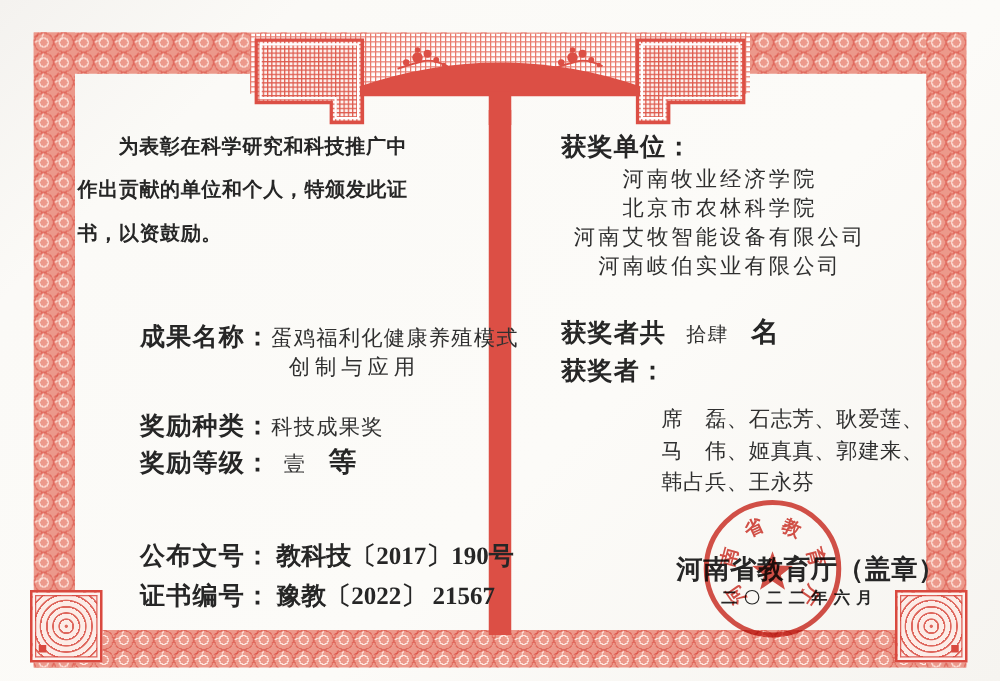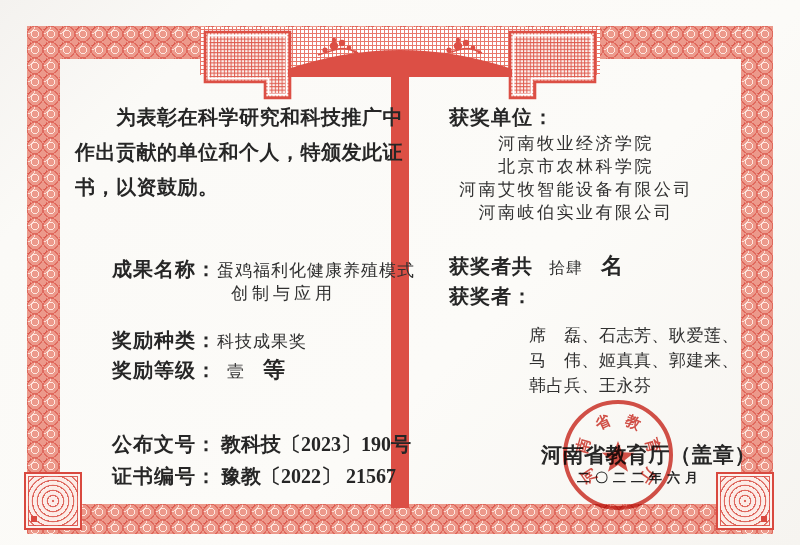--- a/index.html
+++ b/index.html
@@ -35,21 +35,21 @@
   .corner-br{left:716px;top:472px;}
   .corner-br::after{right:5px;bottom:6px;}
   
   .spine{position:absolute;left:391px;top:88px;width:18px;height:420px;background:#dc4f45;}
   
   .banner{position:absolute;left:200px;top:25px;width:400px;height:75px;}
   
   .abs{position:absolute;}
   .label{font-weight:700;font-size:20px;letter-spacing:1px;}
   .kai{font-weight:400;font-size:17px;letter-spacing:1px;color:#303030;}
-  .intro{left:62px;top:100px;width:335px;font-size:20px;font-weight:600;letter-spacing:.5px;line-height:35px;margin-left:13px;}
+  .intro{left:62px;top:100px;width:335px;font-size:16px;font-weight:600;letter-spacing:.5px;line-height:35px;}
   .intro .line1{text-indent:2.05em;}
   .field-row{display:flex;align-items:baseline;}
   .units div{line-height:23px;letter-spacing:2.5px;}
   .names div{line-height:25px;letter-spacing:.5px;}
   .seal{position:absolute;left:559px;top:396px;opacity:.87;mix-blend-mode:multiply;}
   .issuer{left:541px;top:441px;font-size:21px;font-weight:700;letter-spacing:.5px;}
   .date{left:577px;top:469px;font-size:13px;font-weight:600;letter-spacing:5px;}
 </style>
 </head>
 <body>
@@ -121,21 +121,21 @@
   </div>
 
   <div class="abs field-row" style="left:112px;top:355px;">
     <span class="label">奖励等级：</span>
     <span class="kai" style="margin-left:10px;">壹</span>
     <span class="label" style="margin-left:18px;font-size:22px;">等</span>
   </div>
 
   <div class="abs field-row" style="left:112px;top:431px;">
     <span class="label">公布文号：</span>
-    <span class="label" style="margin-left:4px;letter-spacing:0;">教科技〔2023〕190号</span>
+    <span class="label" style="margin-left:4px;letter-spacing:0;">教科技〔2017〕190号</span>
   </div>
 
   <div class="abs field-row" style="left:112px;top:463px;">
     <span class="label">证书编号：</span>
     <span class="label" style="margin-left:4px;letter-spacing:0;">豫教〔2022〕 21567</span>
   </div>
 
   <div class="abs label" style="left:449px;top:104px;">获奖单位：</div>
 
   <div class="abs kai units" style="left:459px;top:132px;text-align:center;">

